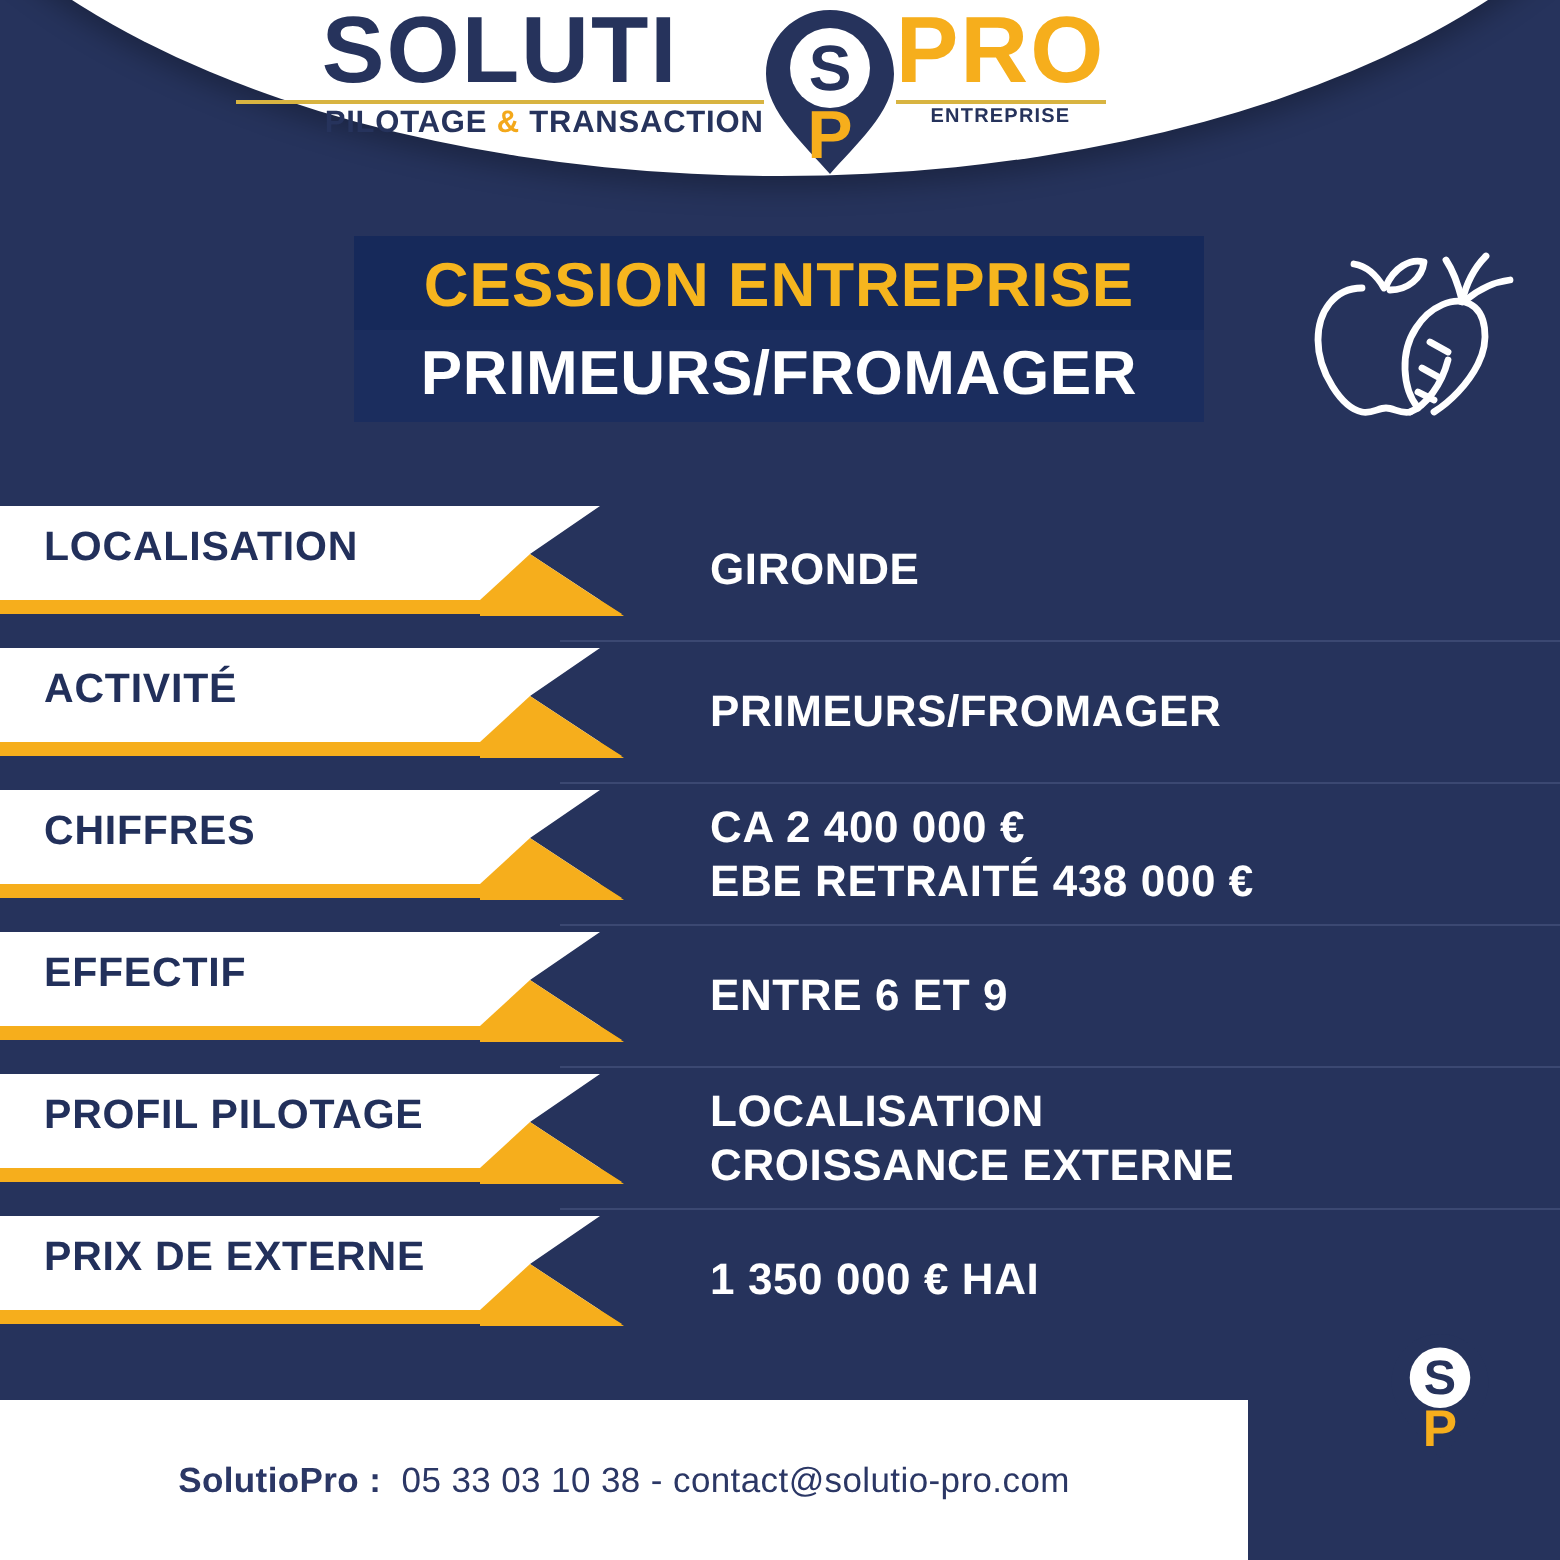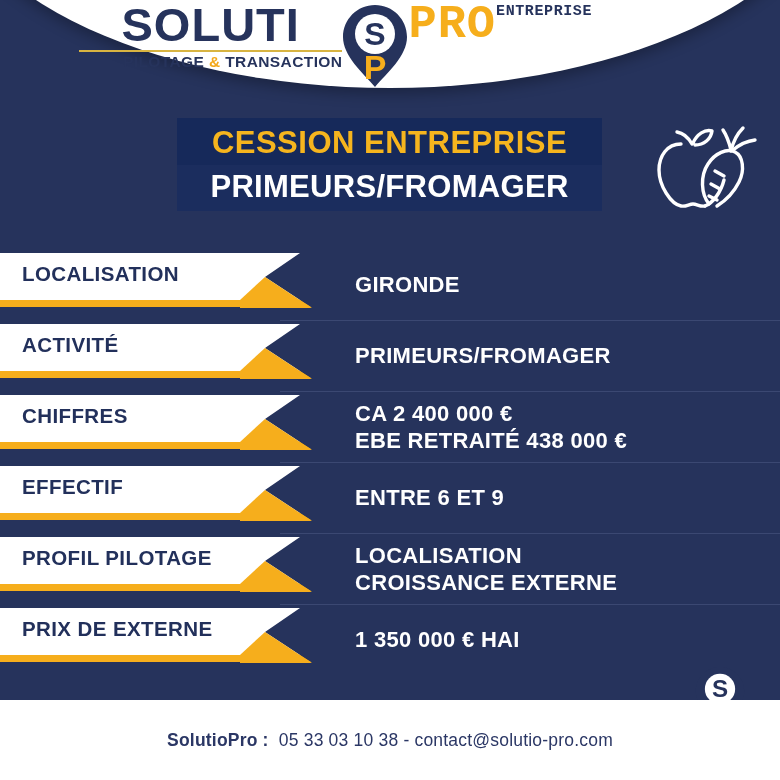--- a/index.html
+++ b/index.html
@@ -29,23 +29,23 @@
   .logo-word{
     font-size:47px;font-weight:bold;color:#26335c;letter-spacing:1px;line-height:.95;
     font-family:"Liberation Sans",sans-serif;
   }
   .logo-rule{height:2px;background:#d8b441;width:100%;margin:2px 0 1px;}
   .logo-sub{
     font-size:15.5px;font-weight:bold;color:#26335c;letter-spacing:.4px;white-space:nowrap;padding-left:44px;
   }
   .logo-sub .amp{color:#f3a81a;}
   .logo-pin-wrap{position:relative;width:74px;height:86px;margin:0 -4px;}
-  .logo-right{display:flex;flex-direction:row;font-family:Liberation Mono, monospace;}
+  .logo-right{display:flex;flex-direction:column;align-items:center;}
   .logo-word-pro{font-size:47px;font-weight:bold;color:#f6ae1c;letter-spacing:1px;line-height:.95;}
-  .logo-sub-ent{font-size:15px;font-weight:bold;color:#26335c;letter-spacing:.6px;}
+  .logo-sub-ent{font-size:10px;font-weight:bold;color:#26335c;letter-spacing:.6px;}
 
   
   .title-block{position:absolute;left:177px;top:118px;width:425px;z-index:4;}
   .title-top{
     background:#16295a;color:#f6b51e;font-size:31px;font-weight:bold;
     text-align:center;letter-spacing:.5px;padding:9px 19px 7px;line-height:1;
   }
   .title-bot{
     background:#1b2d5e;color:#ffffff;font-size:31px;font-weight:bold;
     text-align:center;letter-spacing:.3px;padding:6px 6px 9px;line-height:1;
@@ -69,21 +69,21 @@
     display:flex;flex-direction:column;justify-content:center;
     color:#ffffff;font-size:22px;font-weight:bold;letter-spacing:.3px;line-height:1.22;
   }
   .row-value span{display:block;}
 
   
   .bottom-pin{position:absolute;left:692px;top:665px;width:56px;height:66px;z-index:5;}
 
   
   .footer{
-    position:absolute;left:0;top:700px;width:780px;height:80px;background:#ffffff;z-index:6;
+    position:absolute;left:0;top:700px;width:624px;height:80px;background:#ffffff;z-index:6;
     display:flex;align-items:center;justify-content:center;
   }
   .footer-text{font-size:17.5px;color:#2b3765;letter-spacing:.2px;}
   .footer-text b{font-weight:bold;}
 </style>
 </head>
 <body>
 
 <div id="poster">
 

